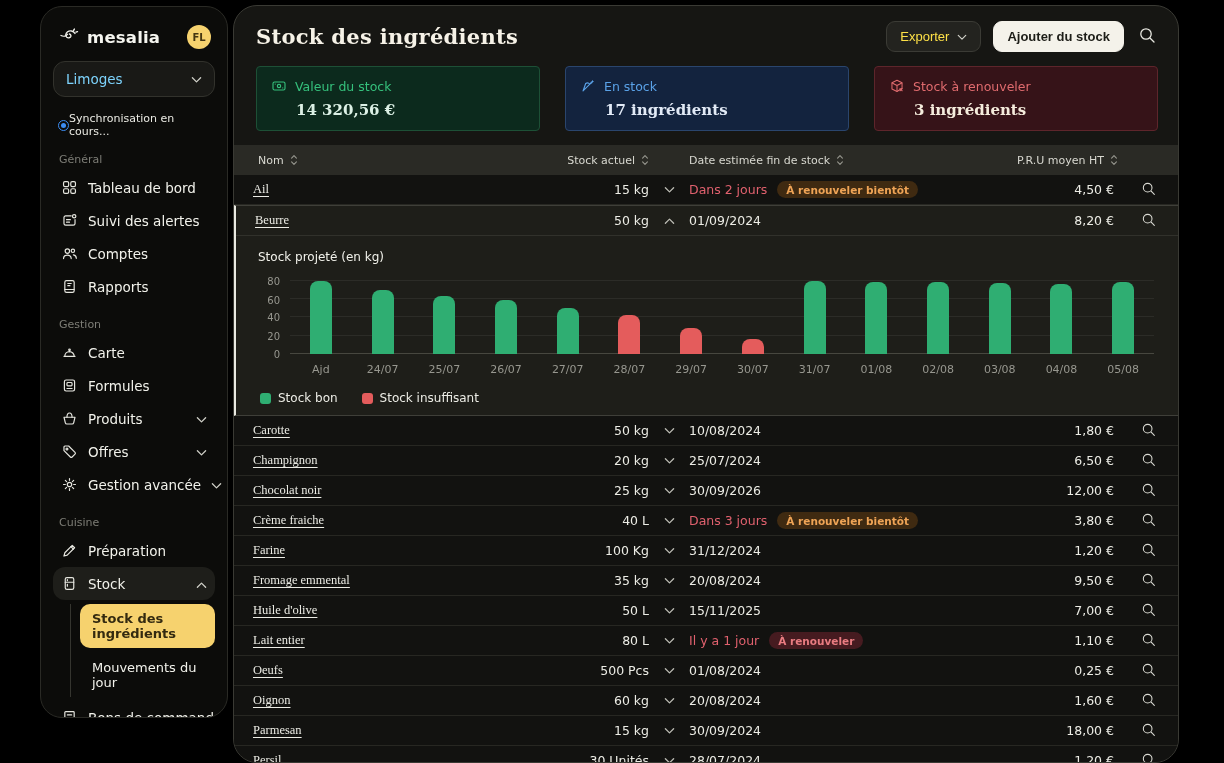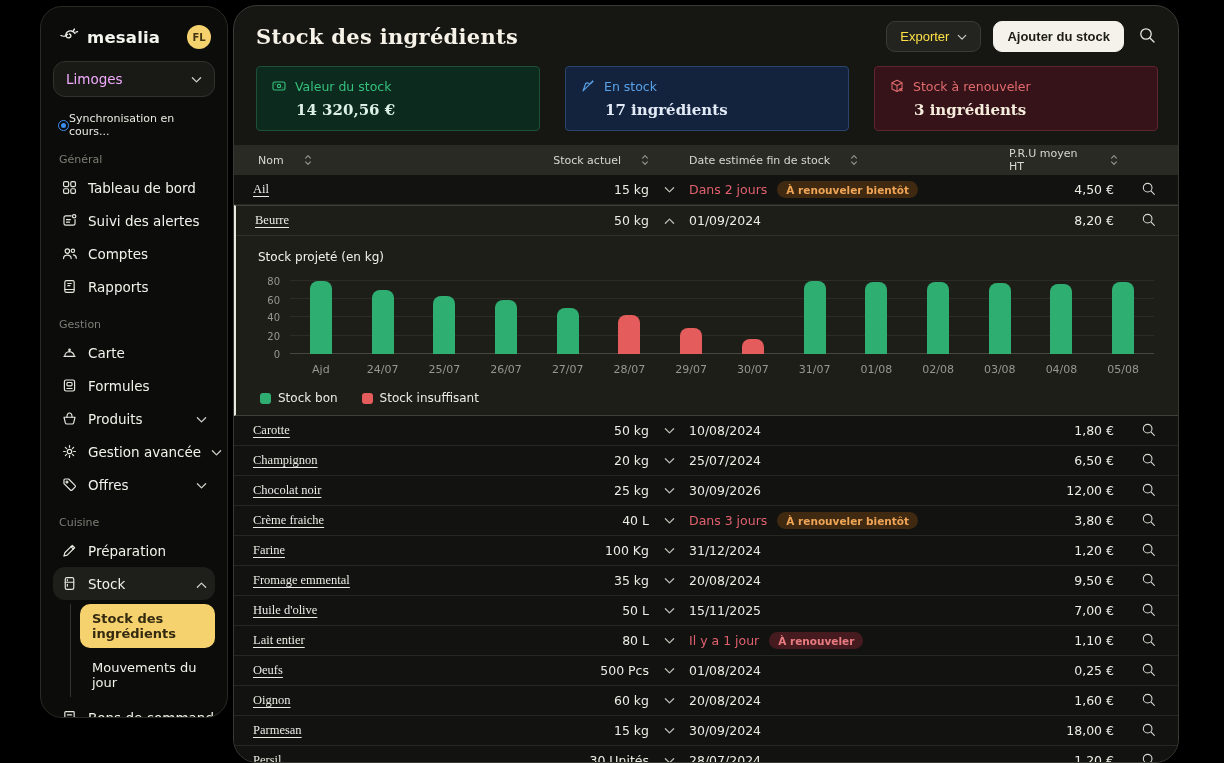--- a/index.html
+++ b/index.html
@@ -11,21 +11,21 @@
     background:#0c0c0a; border:1px solid #2a2a25; border-radius:22px;
     padding:12px 12px; color:#efefe8; overflow:hidden; }
   .side-head { display:flex; align-items:center; gap:8px; padding:6px 4px 12px; }
   .logo-icon { width:22px; height:22px; color:#f2f2ec; }
   .logo-icon svg { width:22px; height:22px; }
   .brand { flex:1; font-size:16.5px; font-weight:600; color:#f5f5ef; letter-spacing:.2px; }
   .avatar { width:24px; height:24px; border-radius:50%; background:#f6d26e; color:#443511;
     font-size:10px; font-weight:700; display:flex; align-items:center; justify-content:center; }
   .loc-select { display:flex; align-items:flex-end; justify-content:space-between;
     background:#191916; border:1px solid #32322c; border-radius:12px;
-    padding:9px 12px; font-size:13.5px; color:#f0abfc; cursor:pointer; }
+    padding:9px 12px; font-size:13.5px; color:#7dd3fc; cursor:pointer; }
   .loc-select .chev svg { width:11px; height:8px; color:#cfcfc7; }
   .sync { display:flex; align-items:center; font-size:11px; color:#eaeae3; padding:15px 5px 0; }
   .sync-dot { width:11px; height:11px; border-radius:50%; border:1.5px solid #3c8df2; position:relative; flex:none; }
   .sync-dot::after { content:""; position:absolute; inset:2px; background:#3c8df2; border-radius:50%; }
   .section-label { font-size:11px; color:#7d7d76; padding:15px 6px 5px; }
   .side-item { display:flex; align-items:center; gap:10px; padding:8px 8px;
     border-radius:12px; font-size:13.5px; color:#f2f2eb; cursor:pointer; }
   .side-item .icn, .side-item .icn svg { width:17px; height:17px; color:#e6e6df; flex:none; display:block; }
   .side-item .lbl { flex:1; white-space:nowrap; }
   .side-item .chev svg { width:11px; height:8px; color:#cfcfc7; }
@@ -60,21 +60,21 @@
   .card.green .card-label { color:#35c07c; } .card.green .card-value { color:#dcf0e5; }
   .card.blue { background:#13233e; border:1px solid #2a456d; }
   .card.blue .card-label { color:#5aa2e8; } .card.blue .card-value { color:#e2eaf6; }
   .card.red { background:#361318; border:1px solid #5e252b; }
   .card.red .card-label { color:#e06b6e; } .card.red .card-value { color:#f5ecdc; }
 
   
   .table { margin-top:14px; }
   .tgrid { display:grid; grid-template-columns:230px 185px 40px 320px 1fr 60px; align-items:center; }
   .thead { background:#2a2a25; height:30px; font-size:11px; color:#d8d8d0; }
-  .th { display:flex; align-items:center; gap:20px; cursor:pointer; }
+  .th { display:flex; align-items:center; gap:6px; cursor:pointer; }
   .th.first { padding-left:24px; }
   .th.right { justify-content:flex-end; }
   .sort svg { width:8px; height:12px; color:#97978f; display:block; }
   .row { height:30px; border-bottom:1px solid #272722; font-size:12.5px; color:#ecece5; background:#121210; }
   .cell-name { padding-left:19px;font-family:Liberation Serif, serif; }
   .name-link { color:#ecece5; text-decoration:underline; text-underline-offset:3px; cursor:pointer; }
   .cell-stock { text-align:right; }
   .cell-chev { display:flex; justify-content:center; cursor:pointer; }
   .cell-chev svg { width:11px; height:8px; color:#bcbcb4; }
   .cell-date { display:flex; align-items:center; gap:10px; }
@@ -205,37 +205,37 @@
           </svg>
         </span>
         <span class="lbl">Produits</span>
         <span class="chev"><svg viewBox="0 0 12 8" fill="none" stroke="currentColor" stroke-width="1.4" stroke-linecap="round" stroke-linejoin="round">
             <path d="M1.5 1.5L6 6l4.5-4.5"></path>
           </svg></span>
       </div>
       <div class="side-item">
         <span class="icn ">
           <svg viewBox="0 0 20 20" fill="none" stroke="currentColor" stroke-width="1.4" stroke-linecap="round" stroke-linejoin="round">
-            <circle cx="10" cy="10" r="2.6"></circle>
-            <path d="M10 3v2.1M10 14.9V17M3 10h2.1M14.9 10H17M5.1 5.1l1.5 1.5M13.4 13.4l1.5 1.5M14.9 5.1l-1.5 1.5M6.6 13.4l-1.5 1.5"></path>
-          </svg>
-        </span>
-        <span class="lbl">Gestion avancée</span>
+            <path d="M3.5 9V4.7c0-.7.5-1.2 1.2-1.2H9L16.5 11a1.5 1.5 0 0 1 0 2.1l-3.4 3.4a1.5 1.5 0 0 1-2.1 0z"></path>
+            <circle cx="7" cy="7" r="1.1"></circle>
+          </svg>
+        </span>
+        <span class="lbl">Offres</span>
         <span class="chev"><svg viewBox="0 0 12 8" fill="none" stroke="currentColor" stroke-width="1.4" stroke-linecap="round" stroke-linejoin="round">
             <path d="M1.5 1.5L6 6l4.5-4.5"></path>
           </svg></span>
       </div>
       <div class="side-item">
         <span class="icn ">
           <svg viewBox="0 0 20 20" fill="none" stroke="currentColor" stroke-width="1.4" stroke-linecap="round" stroke-linejoin="round">
-            <path d="M3.5 9V4.7c0-.7.5-1.2 1.2-1.2H9L16.5 11a1.5 1.5 0 0 1 0 2.1l-3.4 3.4a1.5 1.5 0 0 1-2.1 0z"></path>
-            <circle cx="7" cy="7" r="1.1"></circle>
-          </svg>
-        </span>
-        <span class="lbl">Offres</span>
+            <circle cx="10" cy="10" r="2.6"></circle>
+            <path d="M10 3v2.1M10 14.9V17M3 10h2.1M14.9 10H17M5.1 5.1l1.5 1.5M13.4 13.4l1.5 1.5M14.9 5.1l-1.5 1.5M6.6 13.4l-1.5 1.5"></path>
+          </svg>
+        </span>
+        <span class="lbl">Gestion avancée</span>
         <span class="chev"><svg viewBox="0 0 12 8" fill="none" stroke="currentColor" stroke-width="1.4" stroke-linecap="round" stroke-linejoin="round">
             <path d="M1.5 1.5L6 6l4.5-4.5"></path>
           </svg></span>
       </div>
       <div class="section-label">Cuisine</div>
       <div class="side-item">
         <span class="icn ">
           <svg viewBox="0 0 20 20" fill="none" stroke="currentColor" stroke-width="1.4" stroke-linecap="round" stroke-linejoin="round">
             <path d="M3.5 16.5l1-3.8 8.7-8.7 2.8 2.8-8.7 8.7z"></path>
             <path d="M11.7 5.5l2.8 2.8"></path>

